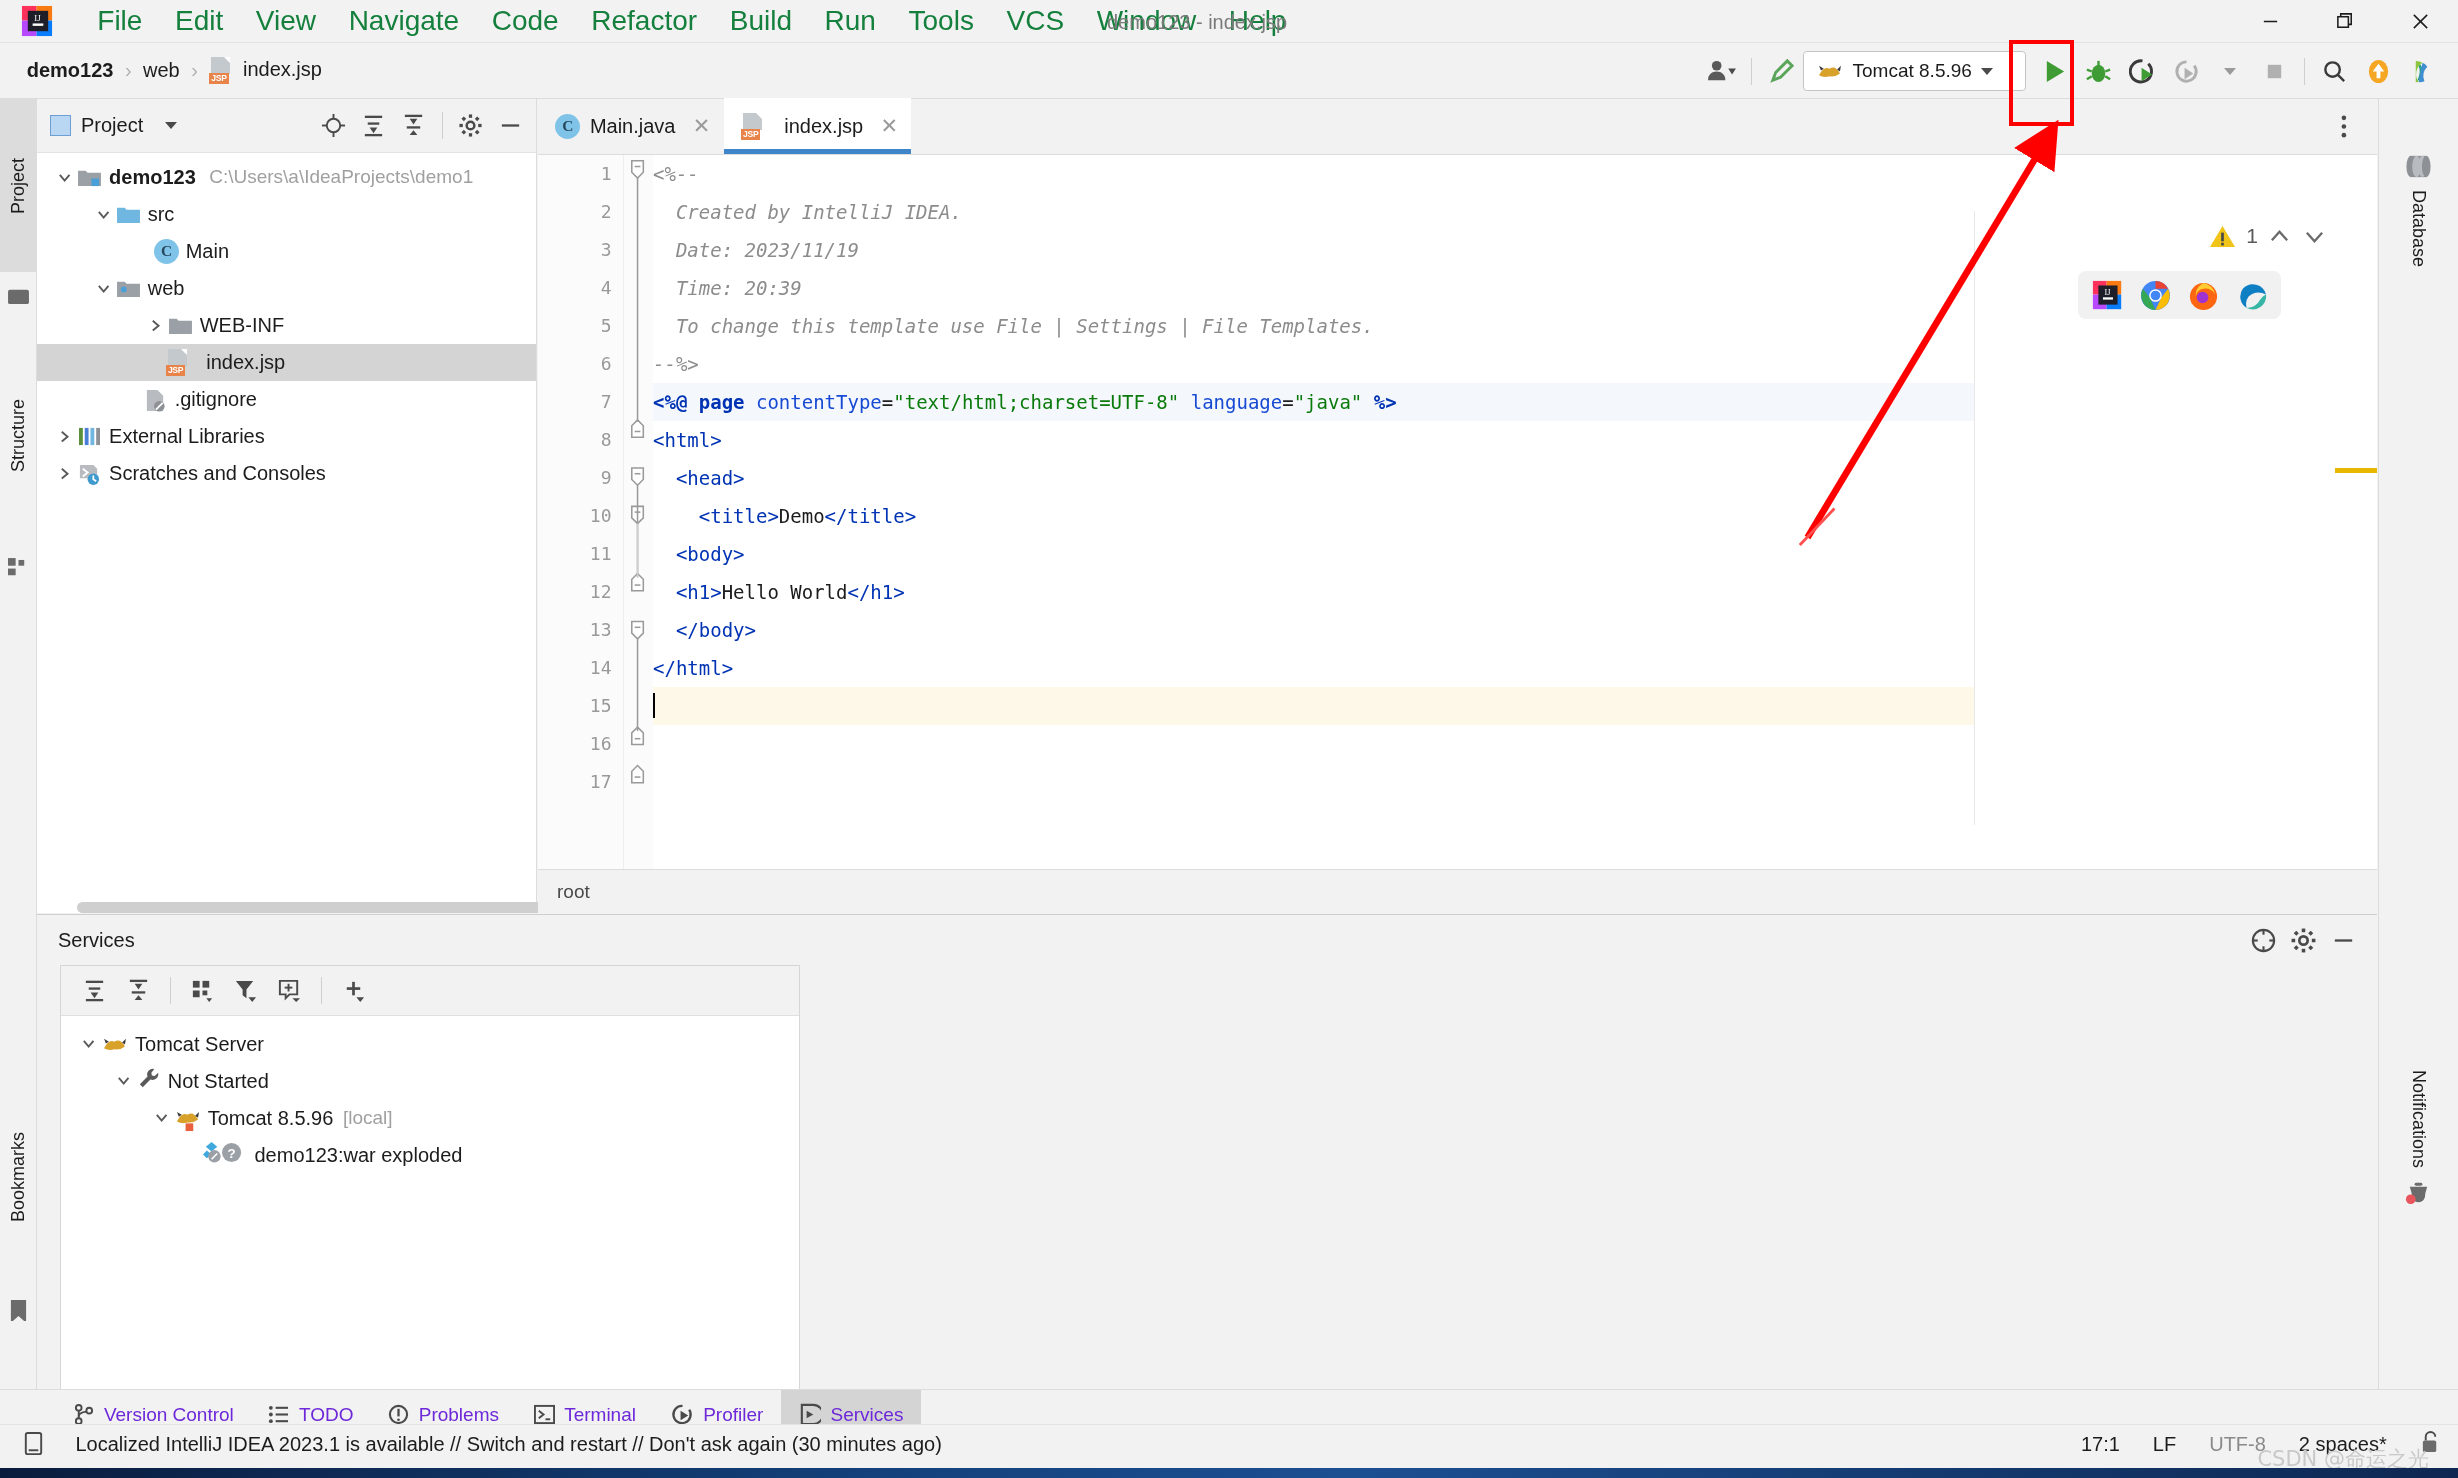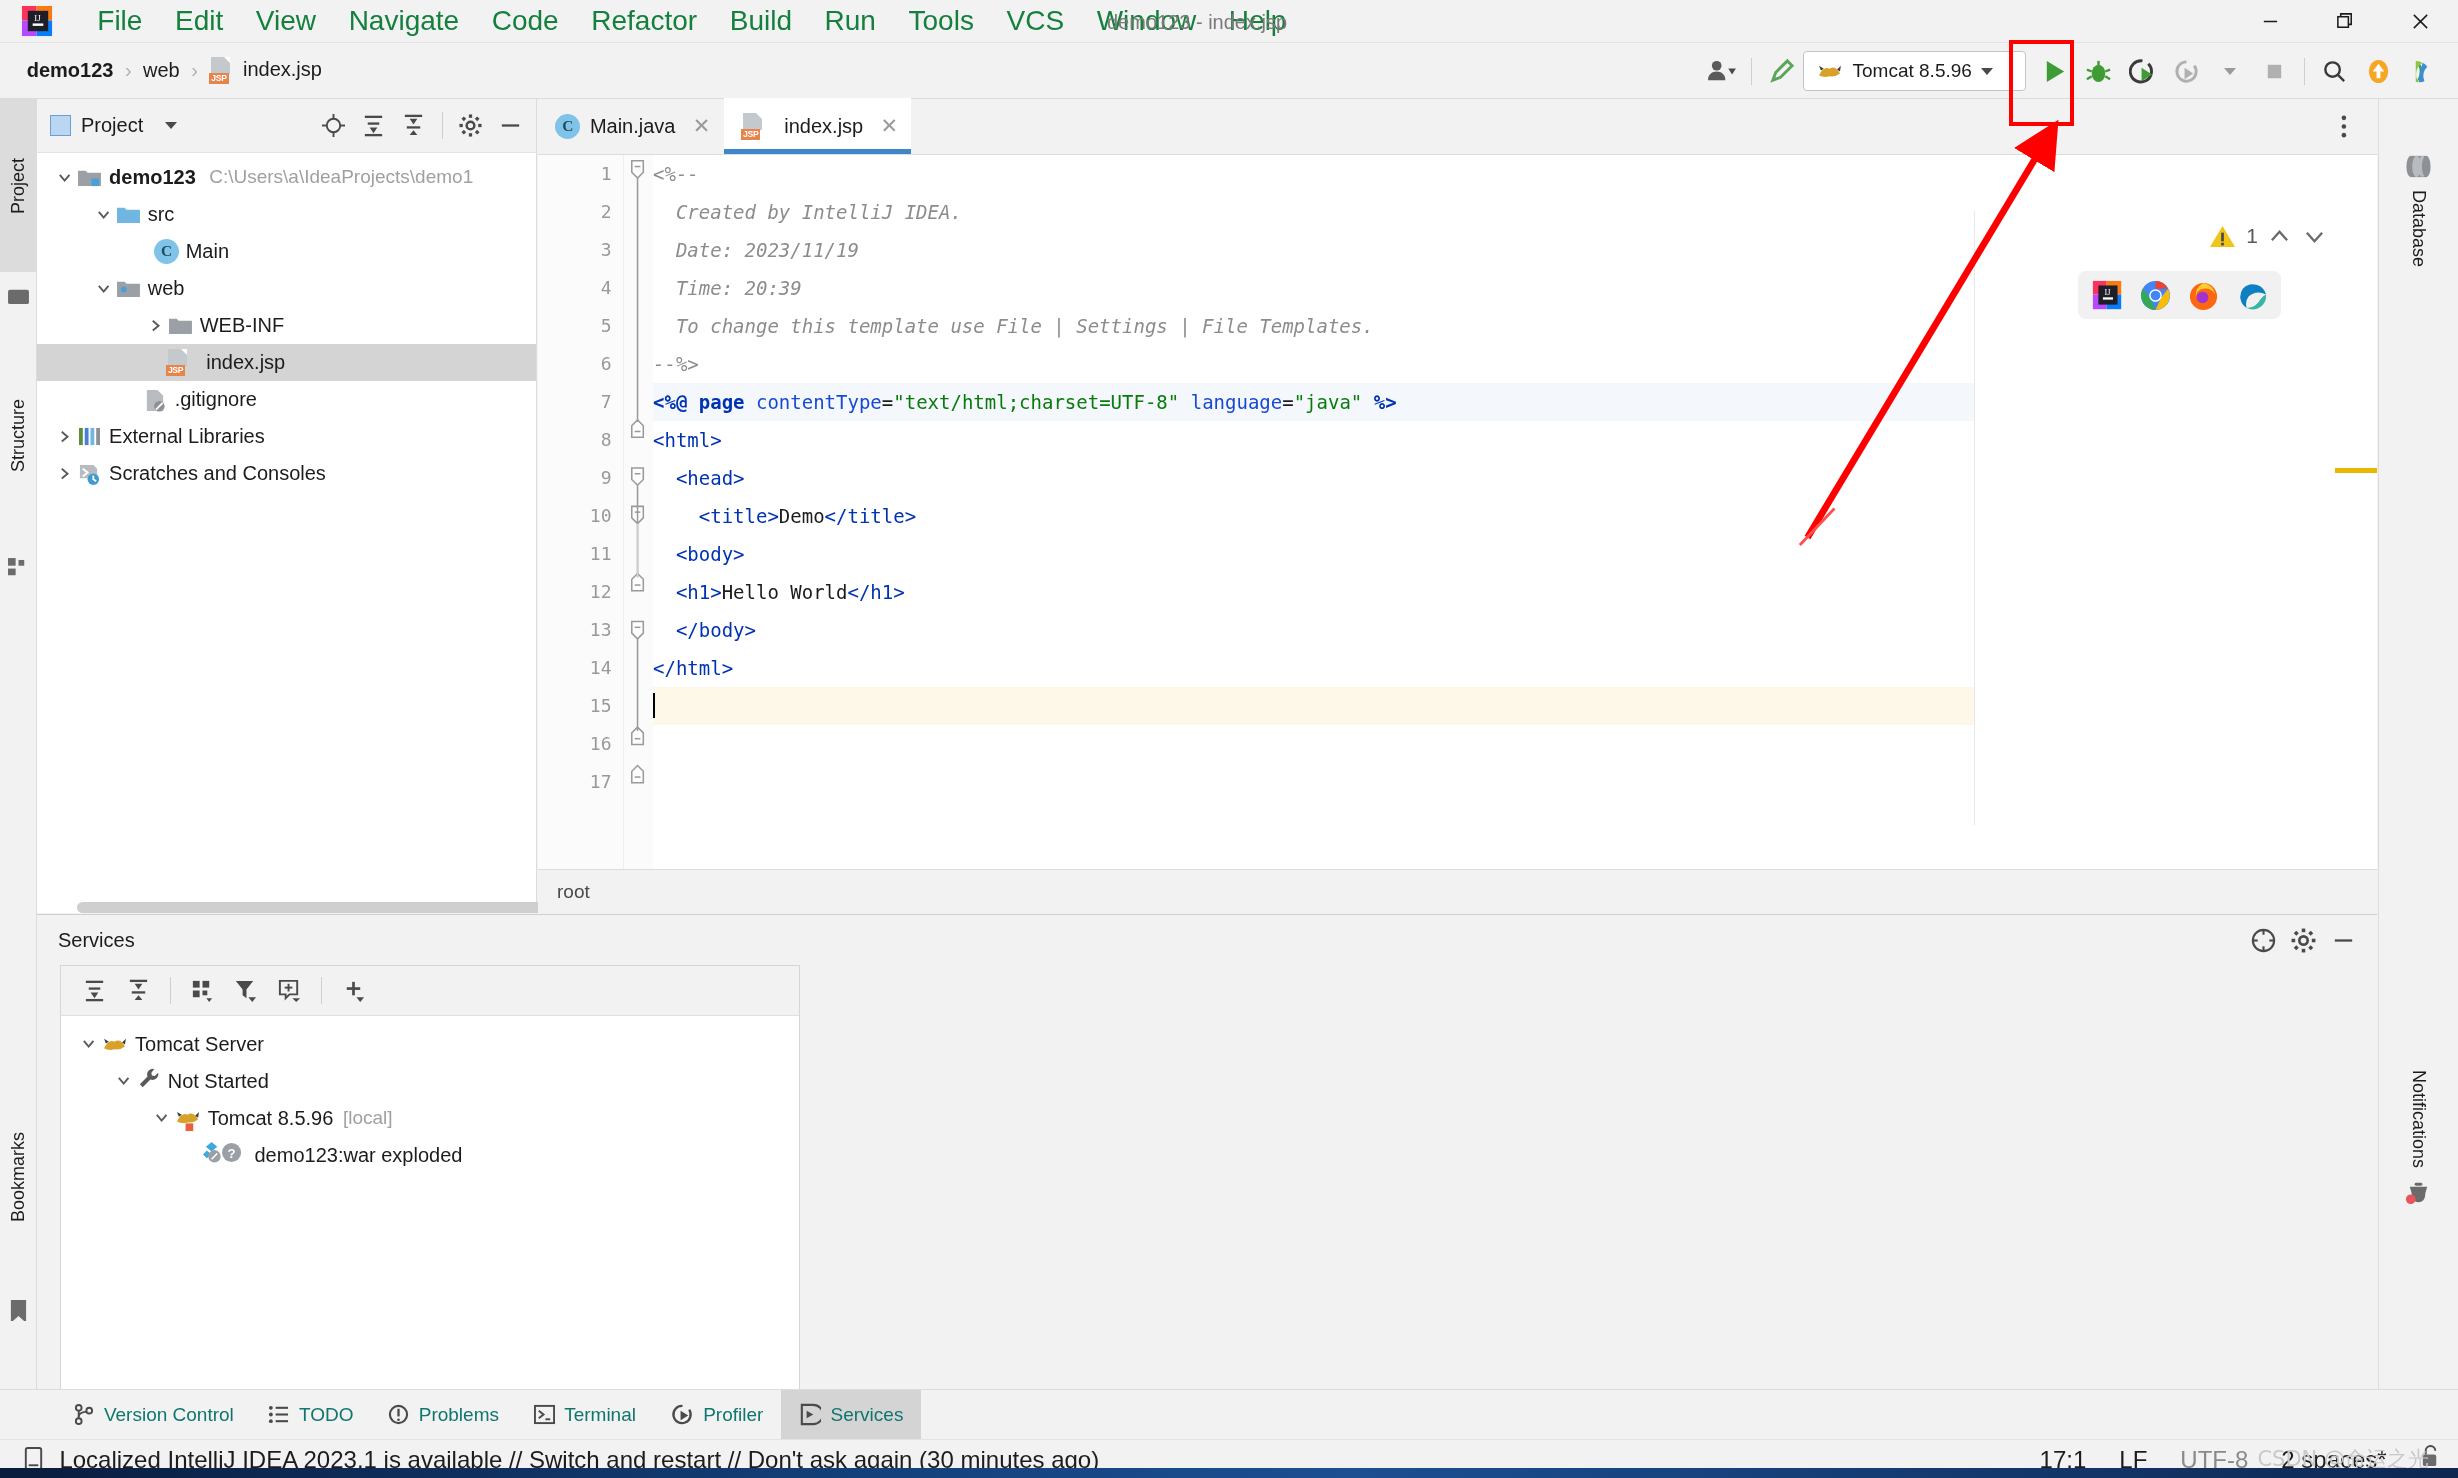--- a/index.html
+++ b/index.html
@@ -166,28 +166,29 @@
   .svc-left { width:740px; background:#fff; border:1px solid #d6d6d6; border-bottom:none; margin-left:23px; }
   .svc-toolbar { height:50px; background:#f2f2f2; border-bottom:1px solid #e0e0e0; display:flex; align-items:center; padding-left:13.4px; gap:3.8px;}
   .svc-tree { padding-top:9.6px; font-size:20px; color:#1c1c1c;}
   .svc-right { flex:1; display:flex; align-items:center; justify-content:center; color:#8d8d8d; font-size:20px;}
 
   
   .bottabs {
     position:absolute; left:0; right:0; bottom:40px; height:50px; background:#f2f2f2;
     border-top:1px solid #dcdcdc; display:flex; align-items:center; padding-left:56px;
   }
-  .btab { height:50px; display:flex; align-items:center; gap:9.6px; padding:0 17.3px; font-size:19px; color:#0f766e; cursor:default;}
+  .btab { height:50px; display:flex; align-items:center; gap:9.6px; padding:0 17.3px; font-size:19px; color:#6d28d9; cursor:default;}
   .btab.active { background:#d4d4d4; }
 
   
   .statusbar {
-    position:absolute; left:0; right:0; bottom:0; height:40px; background:#f2f2f2;
-    display:flex; align-items:center; padding-left:21px; font-size:24px; color:#1c1c1c;
+    position:absolute; left:0; right:0; bottom:15px; height:40px; background:#f2f2f2;
+    display:flex; align-items:center; padding-left:21px; font-size:20px; color:#1c1c1c;
     border-top:1px solid #e3e3e3;
+    gap:16px;
   }
   .status-right { position:absolute; right:17.3px; display:flex; align-items:center; gap:33px; }
   .status-right .dim { color:#8a8a8a; }
   .watermark {
     position:absolute; right:29px; bottom:5.8px; font-size:21px; color:#c9c9c9;
     pointer-events:none; font-family:"DejaVu Sans", sans-serif;
   }
   .win-strip { position:absolute; left:0; right:0; bottom:0; height:11.5px;
     background:linear-gradient(90deg,#0a1c3d,#13407a 35%,#1c4f92 55%,#0d2751); }
 

